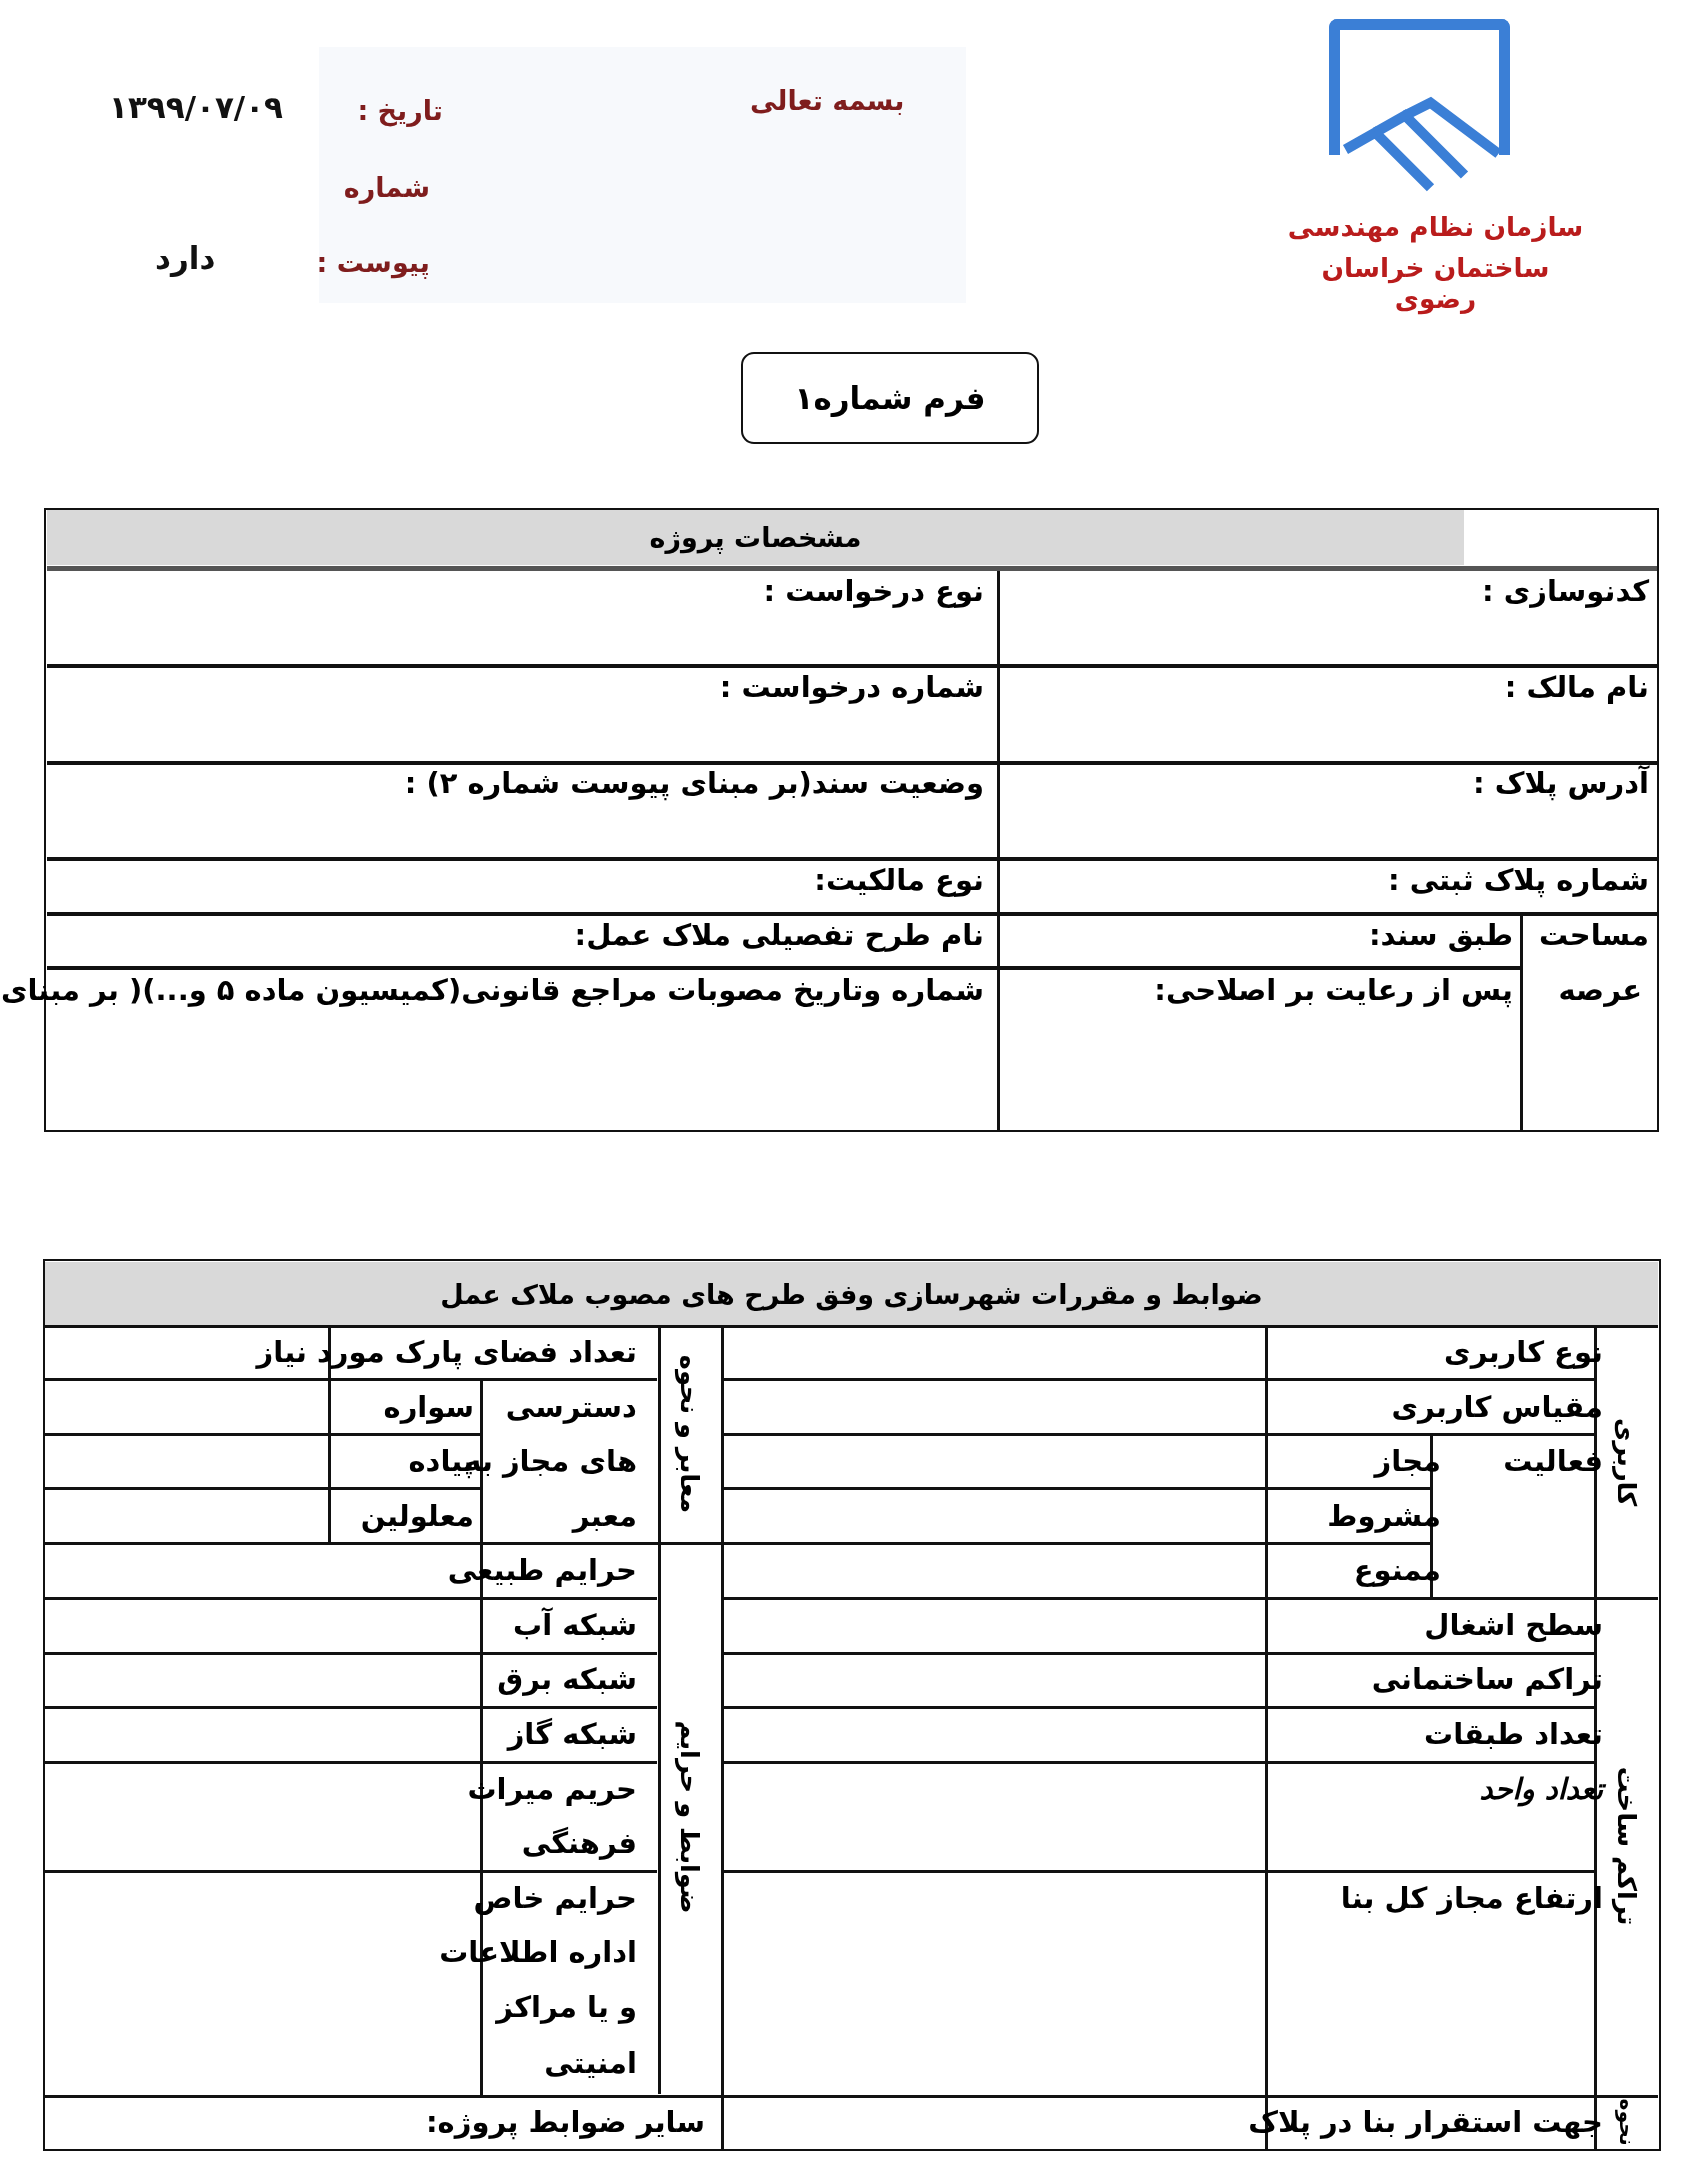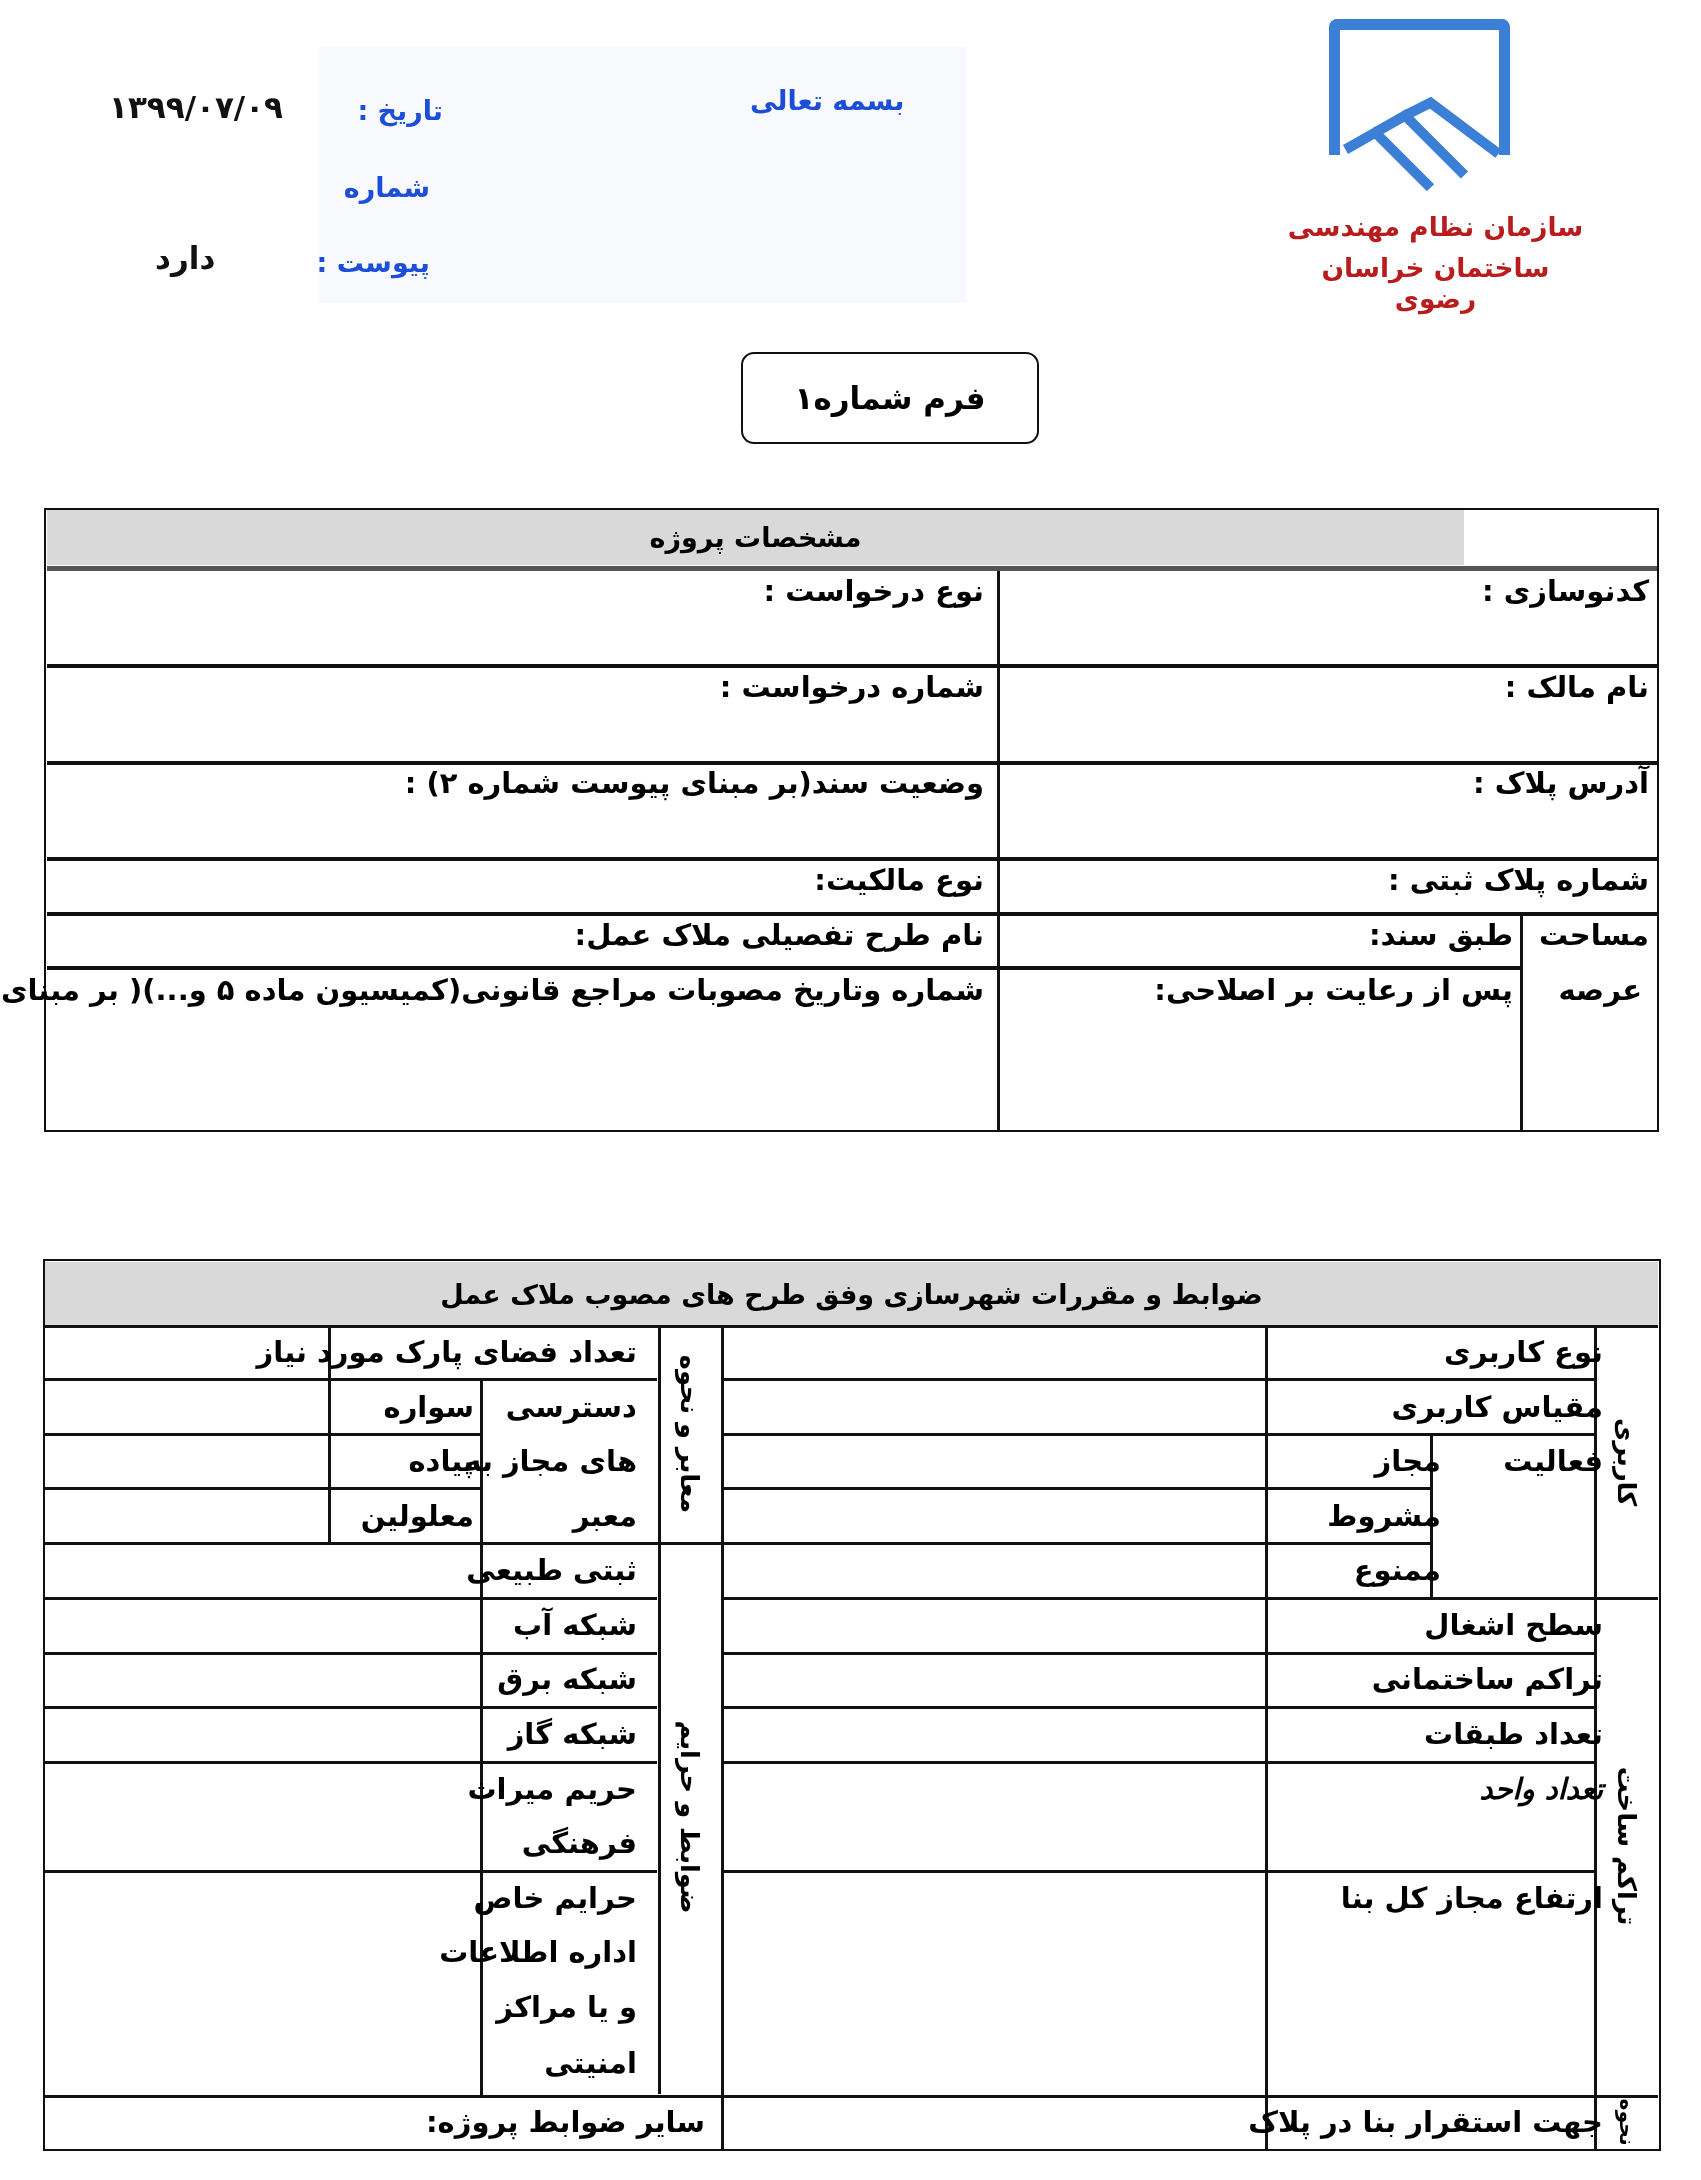--- a/index.html
+++ b/index.html
@@ -4,21 +4,21 @@
 <style>
   html, body { margin:0; padding:0; background:#ffffff; }
   body { width:1702px; height:2181px; position:relative; overflow:hidden;
          font-family:"DejaVu Sans", sans-serif; color:#000; }
   .abs { position:absolute; box-sizing:border-box; }
   .rtl { direction:rtl; }
   
   .logo-frame { position:absolute; left:1329px; top:19px; width:181px; height:136px;
                 border:11px solid #3b7fd6; border-bottom:none; border-radius:8.5px 8.5px 0 0; box-sizing:border-box; }
   .logo-org { position:absolute; color:#b91c1c; font-weight:bold; font-size:26.4px; text-align:center; direction:rtl; }
-  .blue-label { position:absolute; color:#1d4ed8; font-weight:bold; font-size:27px; direction:rtl; }
+  .blue-label { position:absolute; color:#7f1d1d; font-weight:bold; font-size:27px; direction:rtl; }
   .faint-box { position:absolute; left:319px; top:47px; width:647px; height:256px; background:#f7f9fc; }
   .hand { position:absolute; font-weight:bold; font-size:31px; color:#111; }
   .form-box { position:absolute; left:741px; top:352px; width:298px; height:92px; border:2.6px solid #111;
               border-radius:13px; box-sizing:border-box; display:flex; align-items:center; justify-content:center;
               font-weight:bold; font-size:31px; direction:rtl; }
   
   .tbl { position:absolute; border:2.6px solid #111; box-sizing:border-box; }
   .thead { position:absolute; background:#d9d9d9; display:flex; align-items:center; justify-content:center;
            font-weight:bold; font-size:27px; direction:rtl; box-sizing:border-box; }
   .hl { position:absolute; height:2.6px; background:#111; }
@@ -173,21 +173,21 @@
   <div class="vert" style="left:690px;top:1434px;">معابر و نحوه</div>
   <div class="vert" style="left:690px;top:1817px;">ضوابط و حرایم</div>
 
   <div class="lbl" style="right:1065px;top:1325px;">تعداد فضای پارک مورد نیاز</div>
   <div class="lbl" style="right:1065px;top:1380px;">دسترسی</div>
   <div class="lbl" style="right:1065px;top:1434px;">های مجاز به</div>
   <div class="lbl" style="right:1065px;top:1489px;">معبر</div>
   <div class="lbl" style="right:1228px;top:1380px;">سواره</div>
   <div class="lbl" style="right:1228px;top:1434px;">پیاده</div>
   <div class="lbl" style="right:1228px;top:1489px;">معلولین</div>
-  <div class="lbl" style="right:1065px;top:1543px;">ثبتی طبیعی</div>
+  <div class="lbl" style="right:1065px;top:1543px;">حرایم طبیعی</div>
   <div class="lbl" style="right:1065px;top:1598px;">شبکه آب</div>
   <div class="lbl" style="right:1065px;top:1652px;">شبکه برق</div>
   <div class="lbl" style="right:1065px;top:1707px;">شبکه گاز</div>
   <div class="lbl" style="right:1065px;top:1762px;">حریم میراث</div>
   <div class="lbl" style="right:1065px;top:1816px;">فرهنگی</div>
   <div class="lbl" style="right:1065px;top:1871px;">حرایم خاص</div>
   <div class="lbl" style="right:1065px;top:1925px;">اداره اطلاعات</div>
   <div class="lbl" style="right:1065px;top:1980px;">و یا مراکز</div>
   <div class="lbl" style="right:1065px;top:2036px;">امنیتی</div>
   <div class="lbl" style="right:997px;top:2095px;">سایر ضوابط پروژه:</div>

